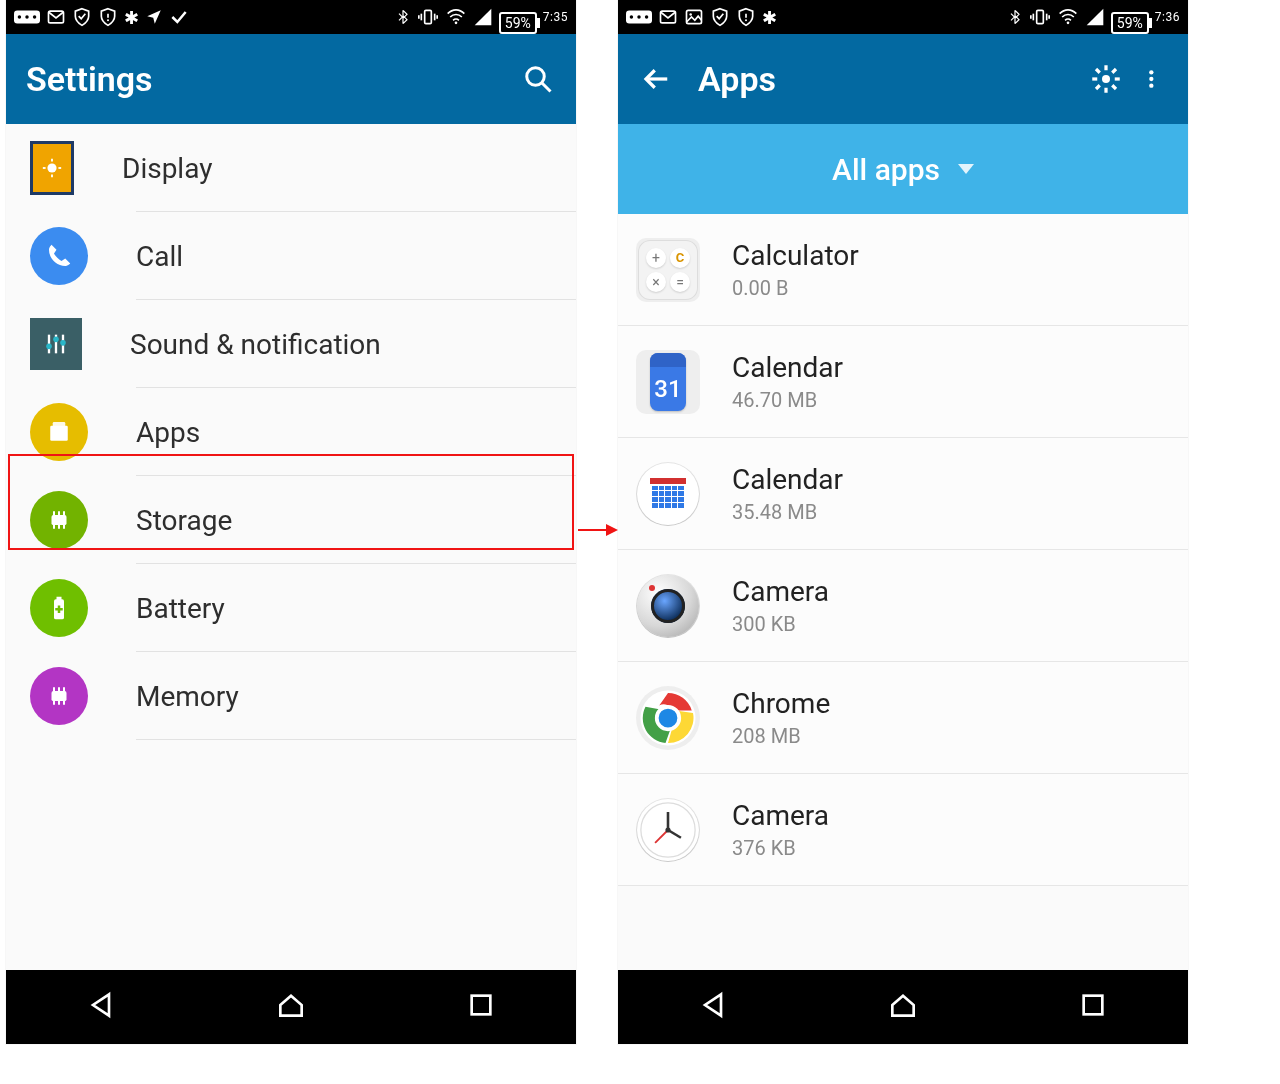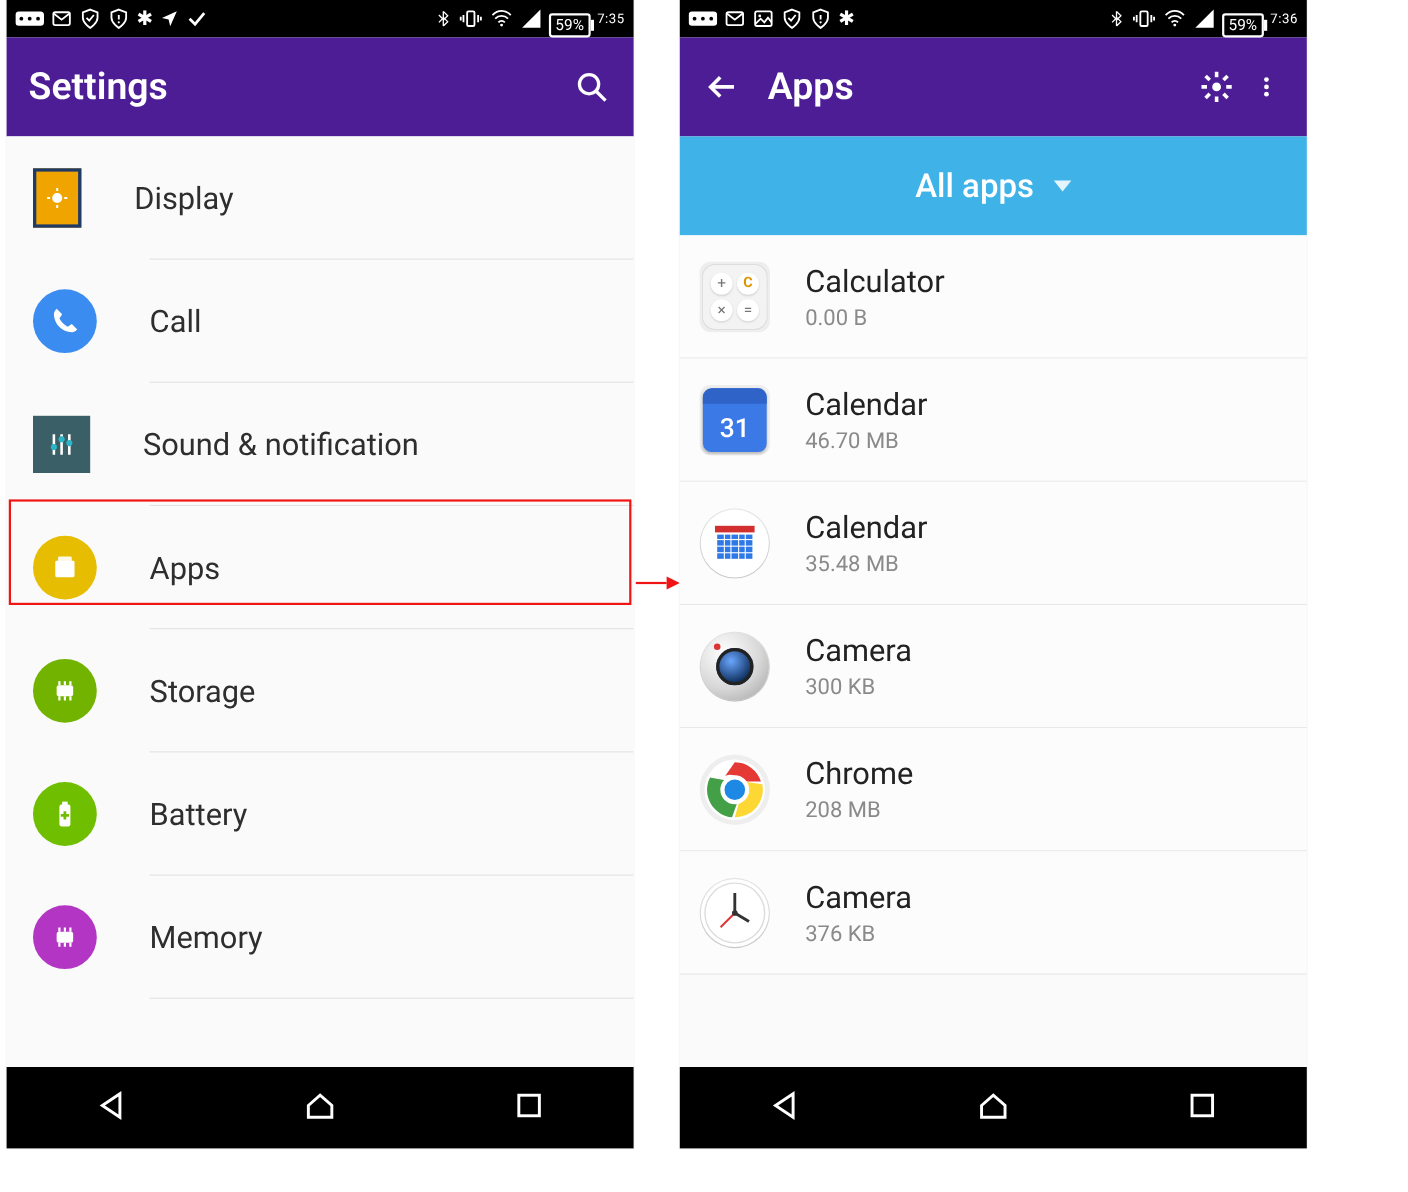--- a/index.html
+++ b/index.html
@@ -52,21 +52,21 @@
     content:"";
     position:absolute; right:-5px; top:4px;
     width:3px; height:10px; background:#fff;
   }
   .statusbar .clock { font-size: 12px; font-weight: 400; letter-spacing: 0.5px; }
   .sb-ico { display:inline-flex; align-items:center; justify-content:center; }
   .sb-ico svg { display:block; }
 
   
   .appbar {
-    background: #4c1d95;
+    background: #0369a1;
     color: #fff;
     display: flex;
     align-items: center;
     height: 90px;
     padding: 0 20px;
     gap: 24px;
   }
   .appbar .title {
     font-size: 34px;
     font-weight: 600;
@@ -91,21 +91,21 @@
     border-left:8px solid transparent;
     border-right:8px solid transparent;
     border-top:10px solid rgba(255,255,255,0.85);
   }
 
   
   .list { flex:1; overflow:hidden; background:#fafafa; }
   .row {
     display:flex;
     align-items:center;
-    height: 112px;
+    height: 88px;
     padding: 0 24px 0 24px;
     position:relative;
   }
   .row .divider {
     position:absolute; left:130px; right:0; bottom:0;
     height:1px; background:#e2e2e2;
   }
   .row .label {
     font-size: 28px;
     color: #2e2e2e;
@@ -508,21 +508,21 @@
         <span style="display:flex;align-items:center;justify-content:center;border-radius:50%;background:#fff;color:#777;font-size:14px;box-shadow:0 1px 2px rgba(0,0,0,.15)">=</span>
             </div>
           </span>
     <span class="txt">
       <div class="name">Calculator</div>
       <div class="size">0.00 B</div>
     </span>
         </div>
         <div class="app-row">
     <span class="icon square">
-            <div style="width:58px;height:58px;border-radius:8px;background:#3a79e6;position:relative;box-shadow:0 1px 2px rgba(0,0,0,.2)">
+            <div style="width:36px;height:58px;border-radius:8px;background:#3a79e6;position:relative;box-shadow:0 1px 2px rgba(0,0,0,.2)">
         <div style="position:absolute;top:0;left:0;right:0;height:14px;background:#2f63c7;border-radius:8px 8px 0 0"></div>
         <div style="position:absolute;top:14px;left:0;right:0;bottom:0;display:flex;align-items:center;justify-content:center;color:#fff;font-size:24px;font-weight:500">31</div>
             </div>
           </span>
     <span class="txt">
       <div class="name">Calendar</div>
       <div class="size">46.70 MB</div>
     </span>
         </div>
         <div class="app-row">

